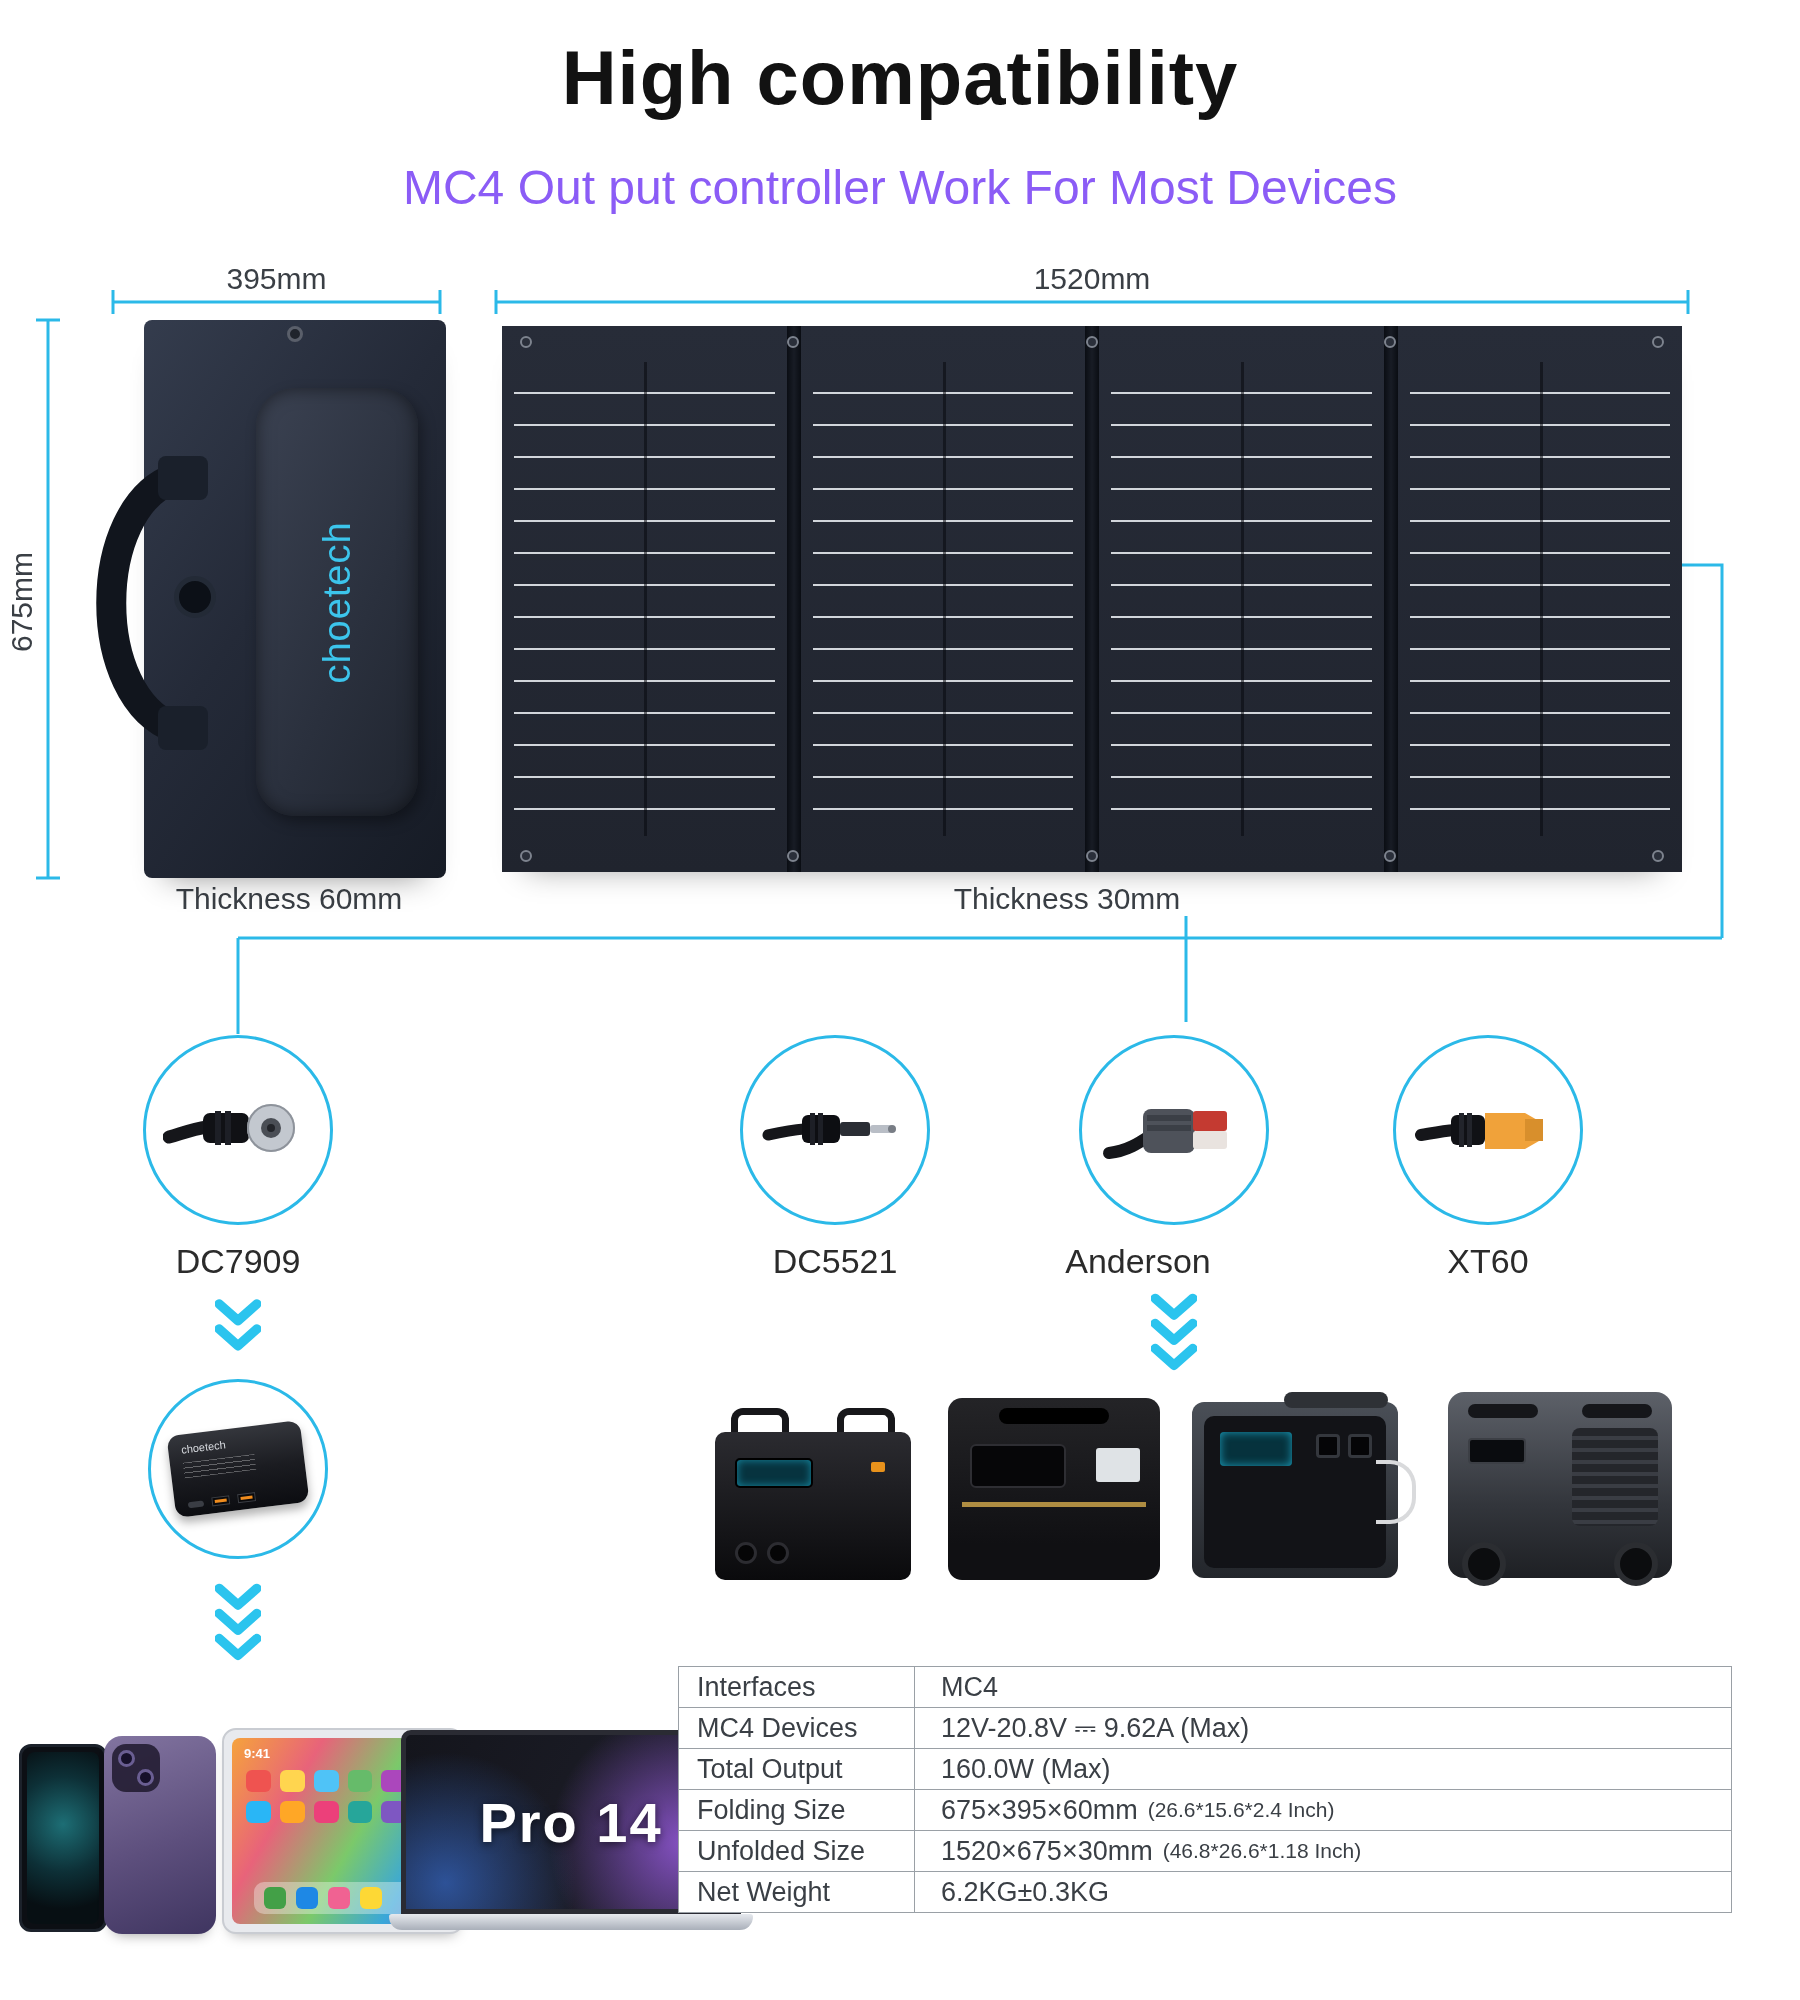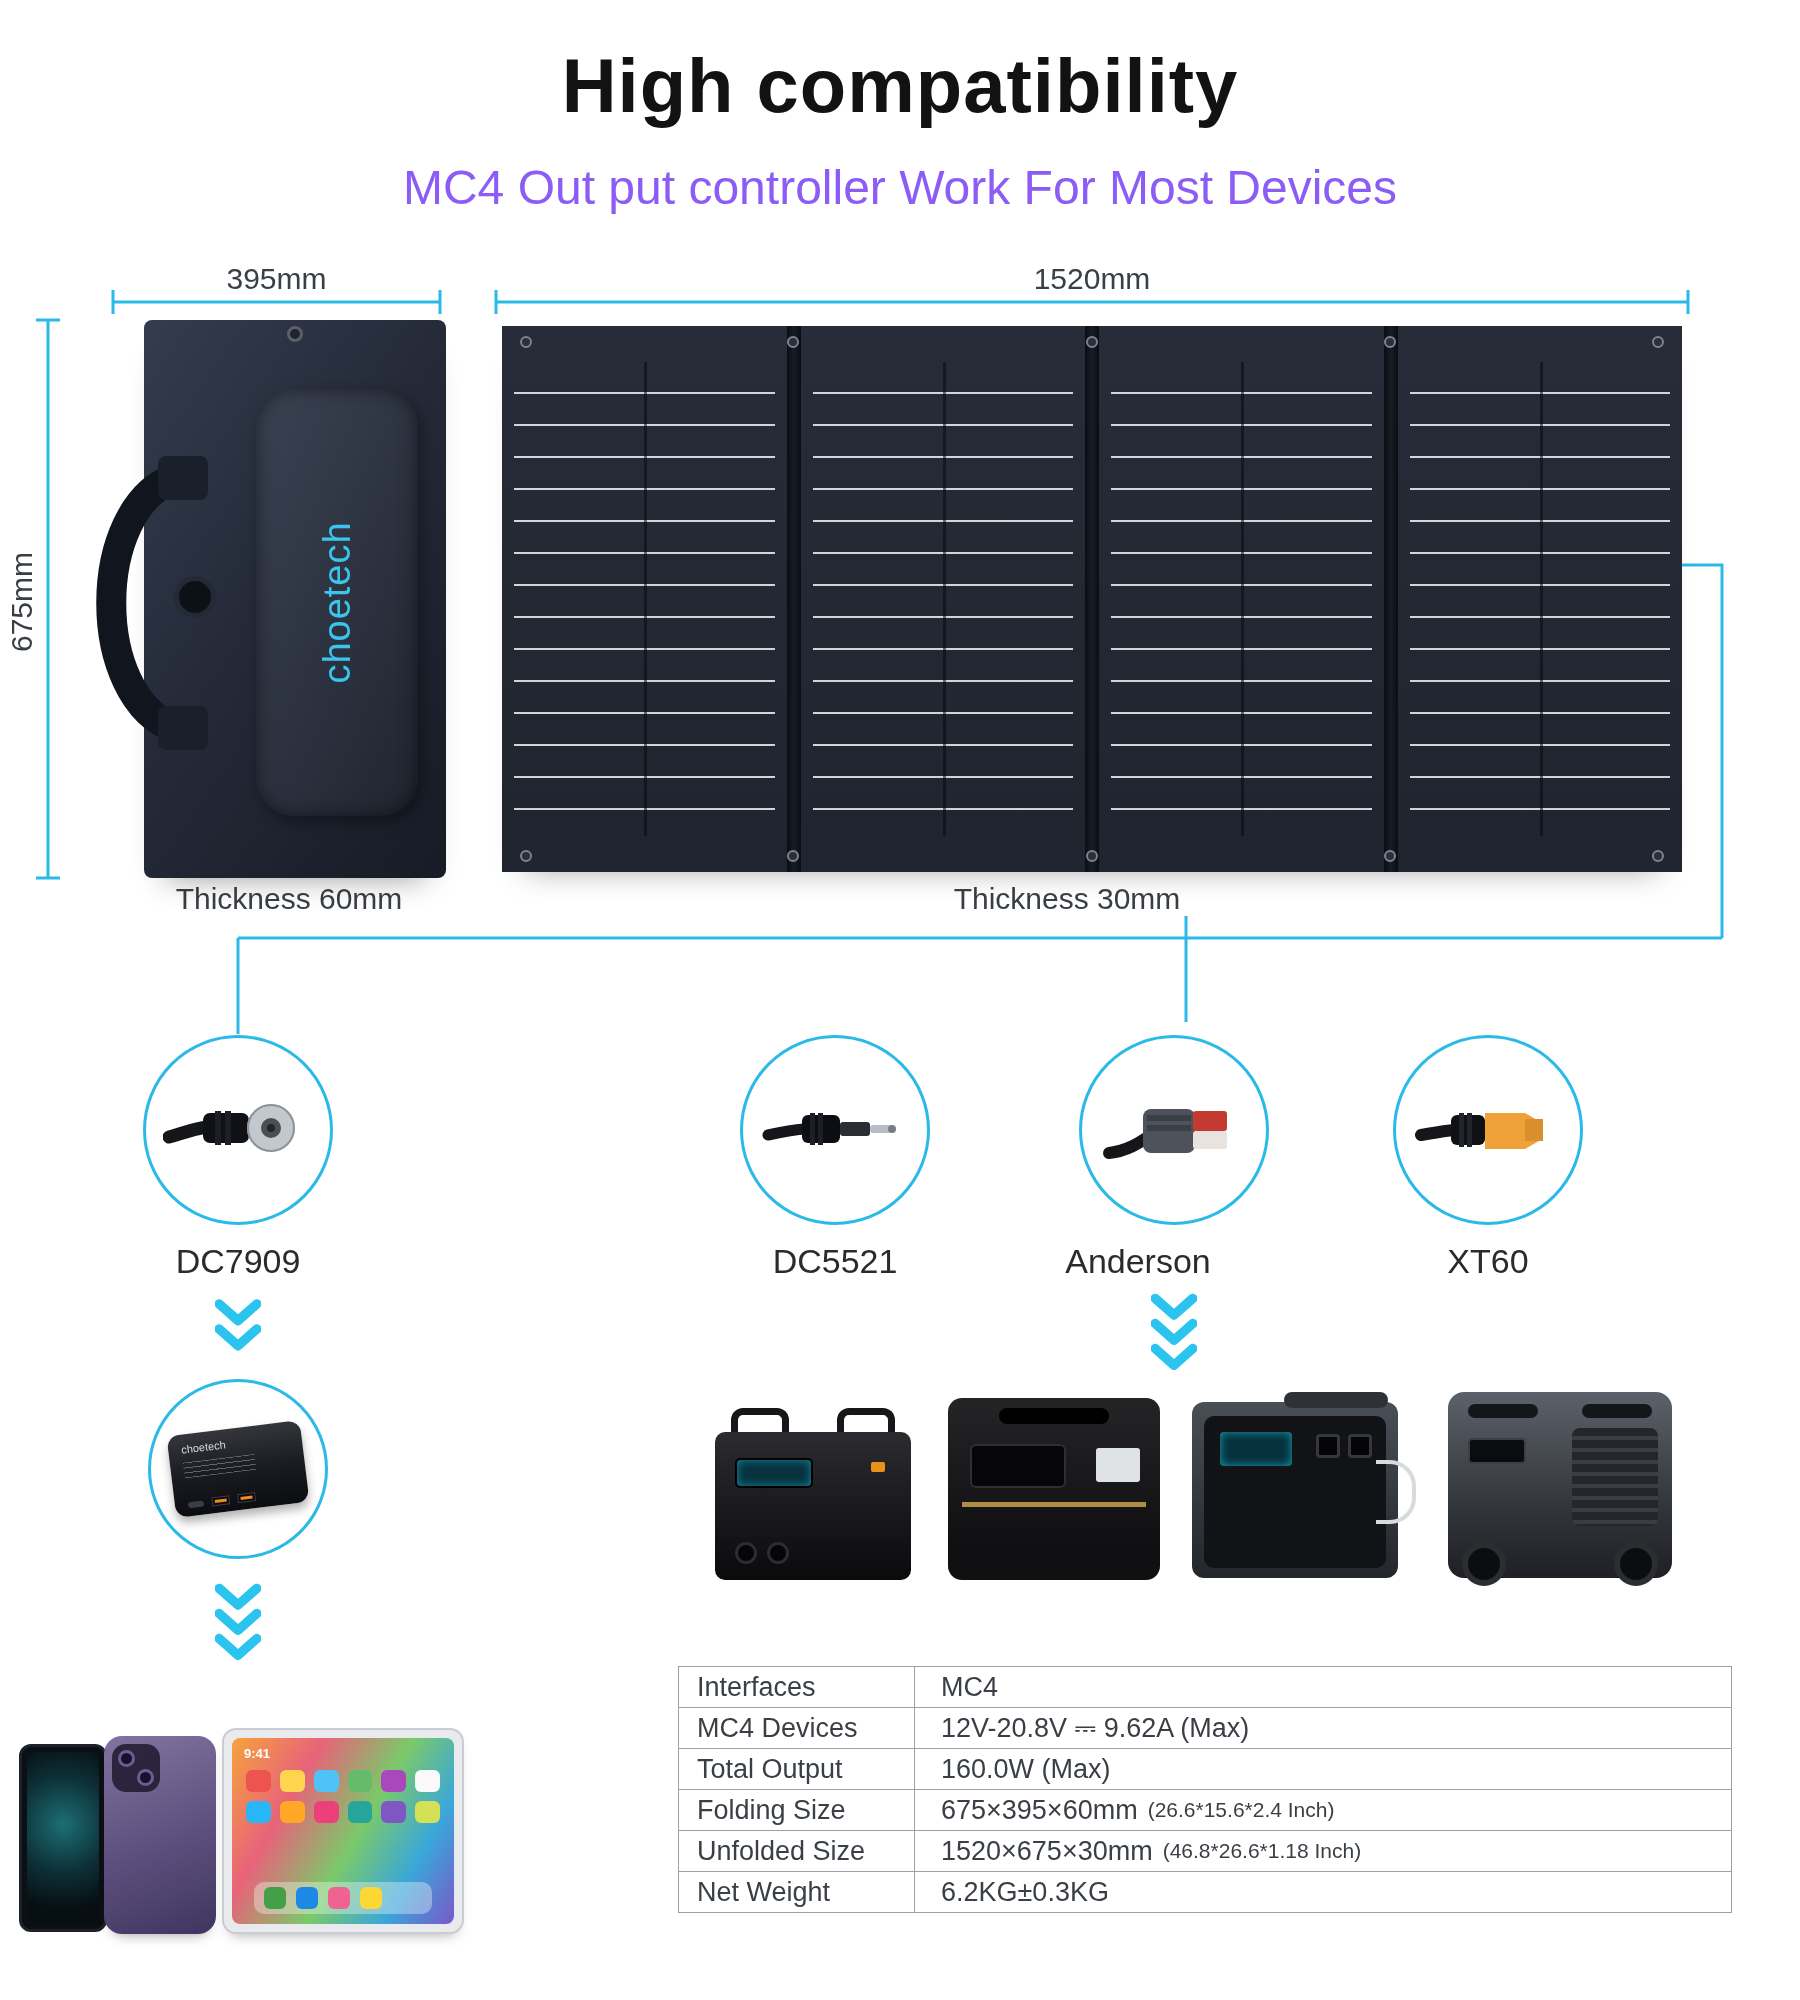--- a/index.html
+++ b/index.html
@@ -1,20 +1,20 @@
 <!DOCTYPE html>
 <html><head>
 <meta charset="utf-8">
 <style>
   * { margin:0; padding:0; box-sizing:border-box; }
   body { background:#ffffff; font-family:"Liberation Sans", sans-serif; }
   .canvas { position:relative; width:1800px; height:2000px; background:#fff; overflow:hidden; }
 
   
-  .title { position:absolute; top:42px; left:0; width:100%; text-align:center;
+  .title { position:absolute; top:34px; left:0; width:100%; text-align:center;
            font-size:76px; font-weight:800; color:#121212; letter-spacing:1px; }
   .subtitle { position:absolute; top:160px; left:0; width:100%; text-align:center;
               font-size:48px; font-weight:500; color:#8b5cf6; }
 
   
   .overlay { position:absolute; left:0; top:0; }
 
   .dim-label { position:absolute; font-size:30px; color:#3a3f45; text-align:center; }
   .dim-vert { transform:rotate(-90deg); }
 
@@ -388,20 +388,26 @@
           <span class="app"></span>
       </div>
       <div class="tab-dock">
         <span class="app"></span>
           <span class="app"></span>
           <span class="app"></span>
           <span class="app"></span>
       </div>
     </div>
   </div>
+  <div class="laptop">
+    <div class="laptop-screen">
+      <span class="laptop-label">Pro 14</span>
+    </div>
+    <div class="laptop-base"></div>
+  </div>
 
   <div class="spec-table">
     <div class="spec-row">
       <div class="spec-label">Interfaces</div>
       <div class="spec-value">
         <span>MC4</span>
         <span class="spec-note"></span>
       </div>
     </div>
     <div class="spec-row">

